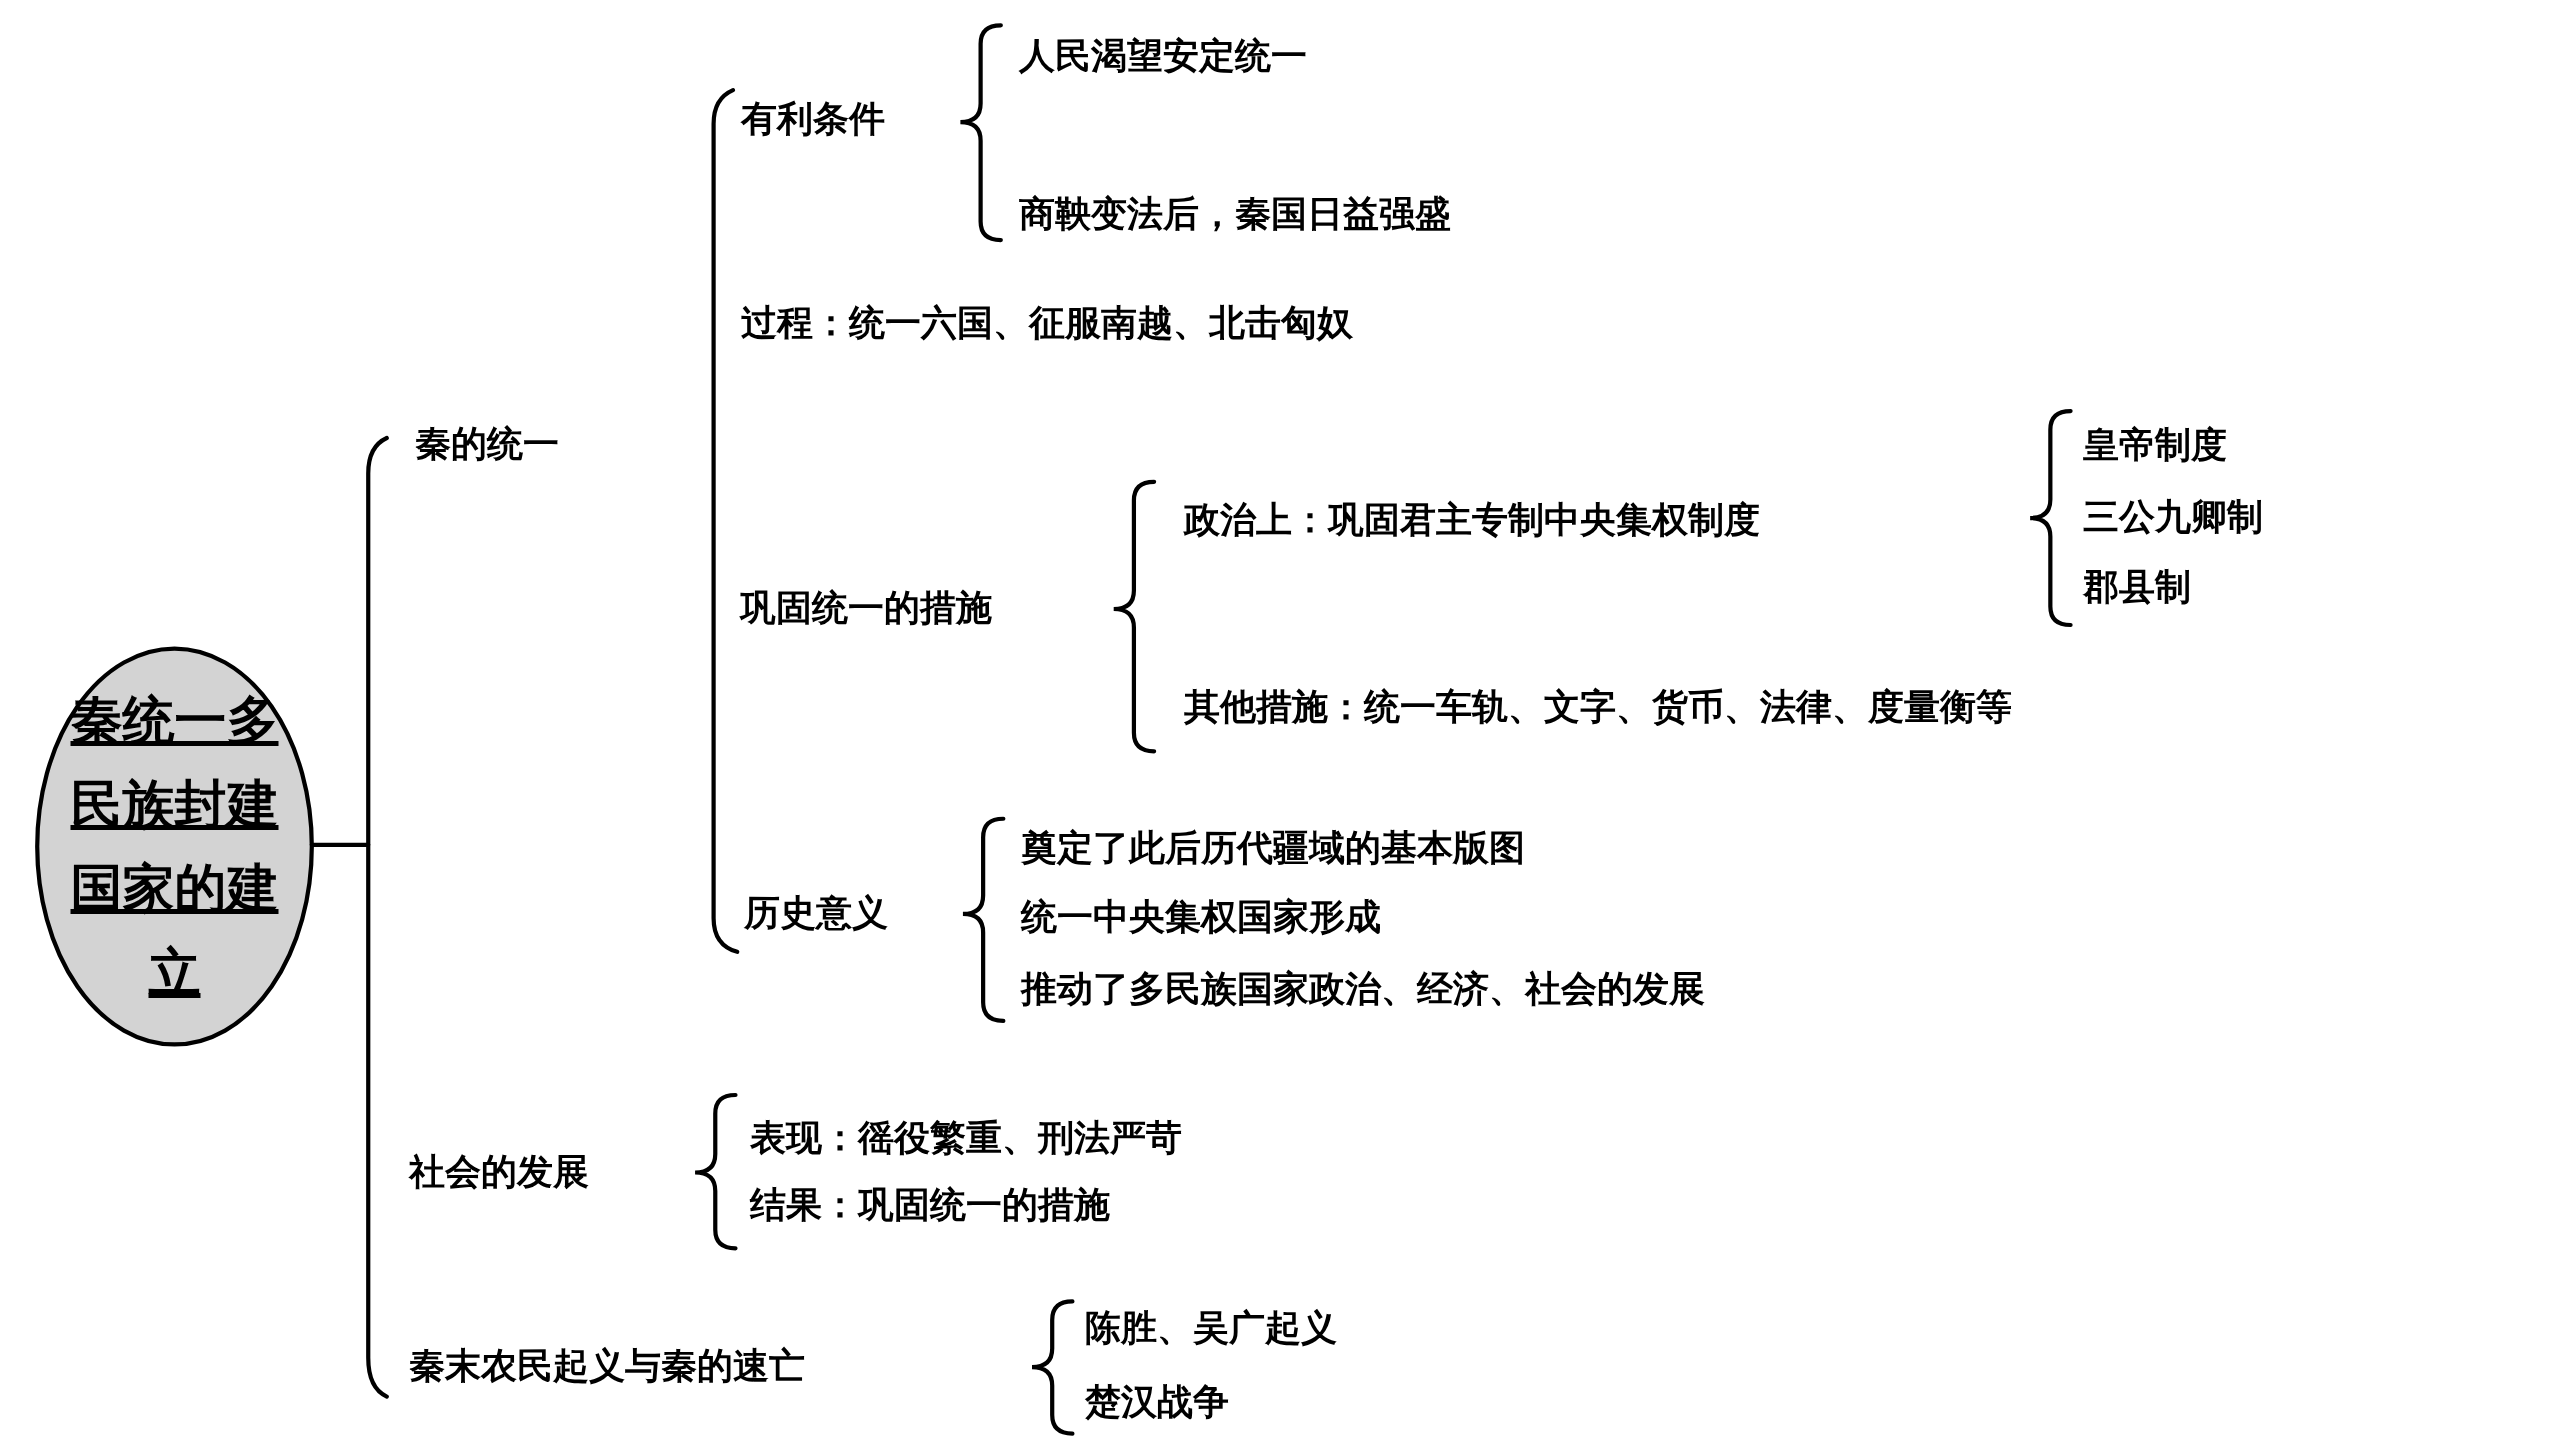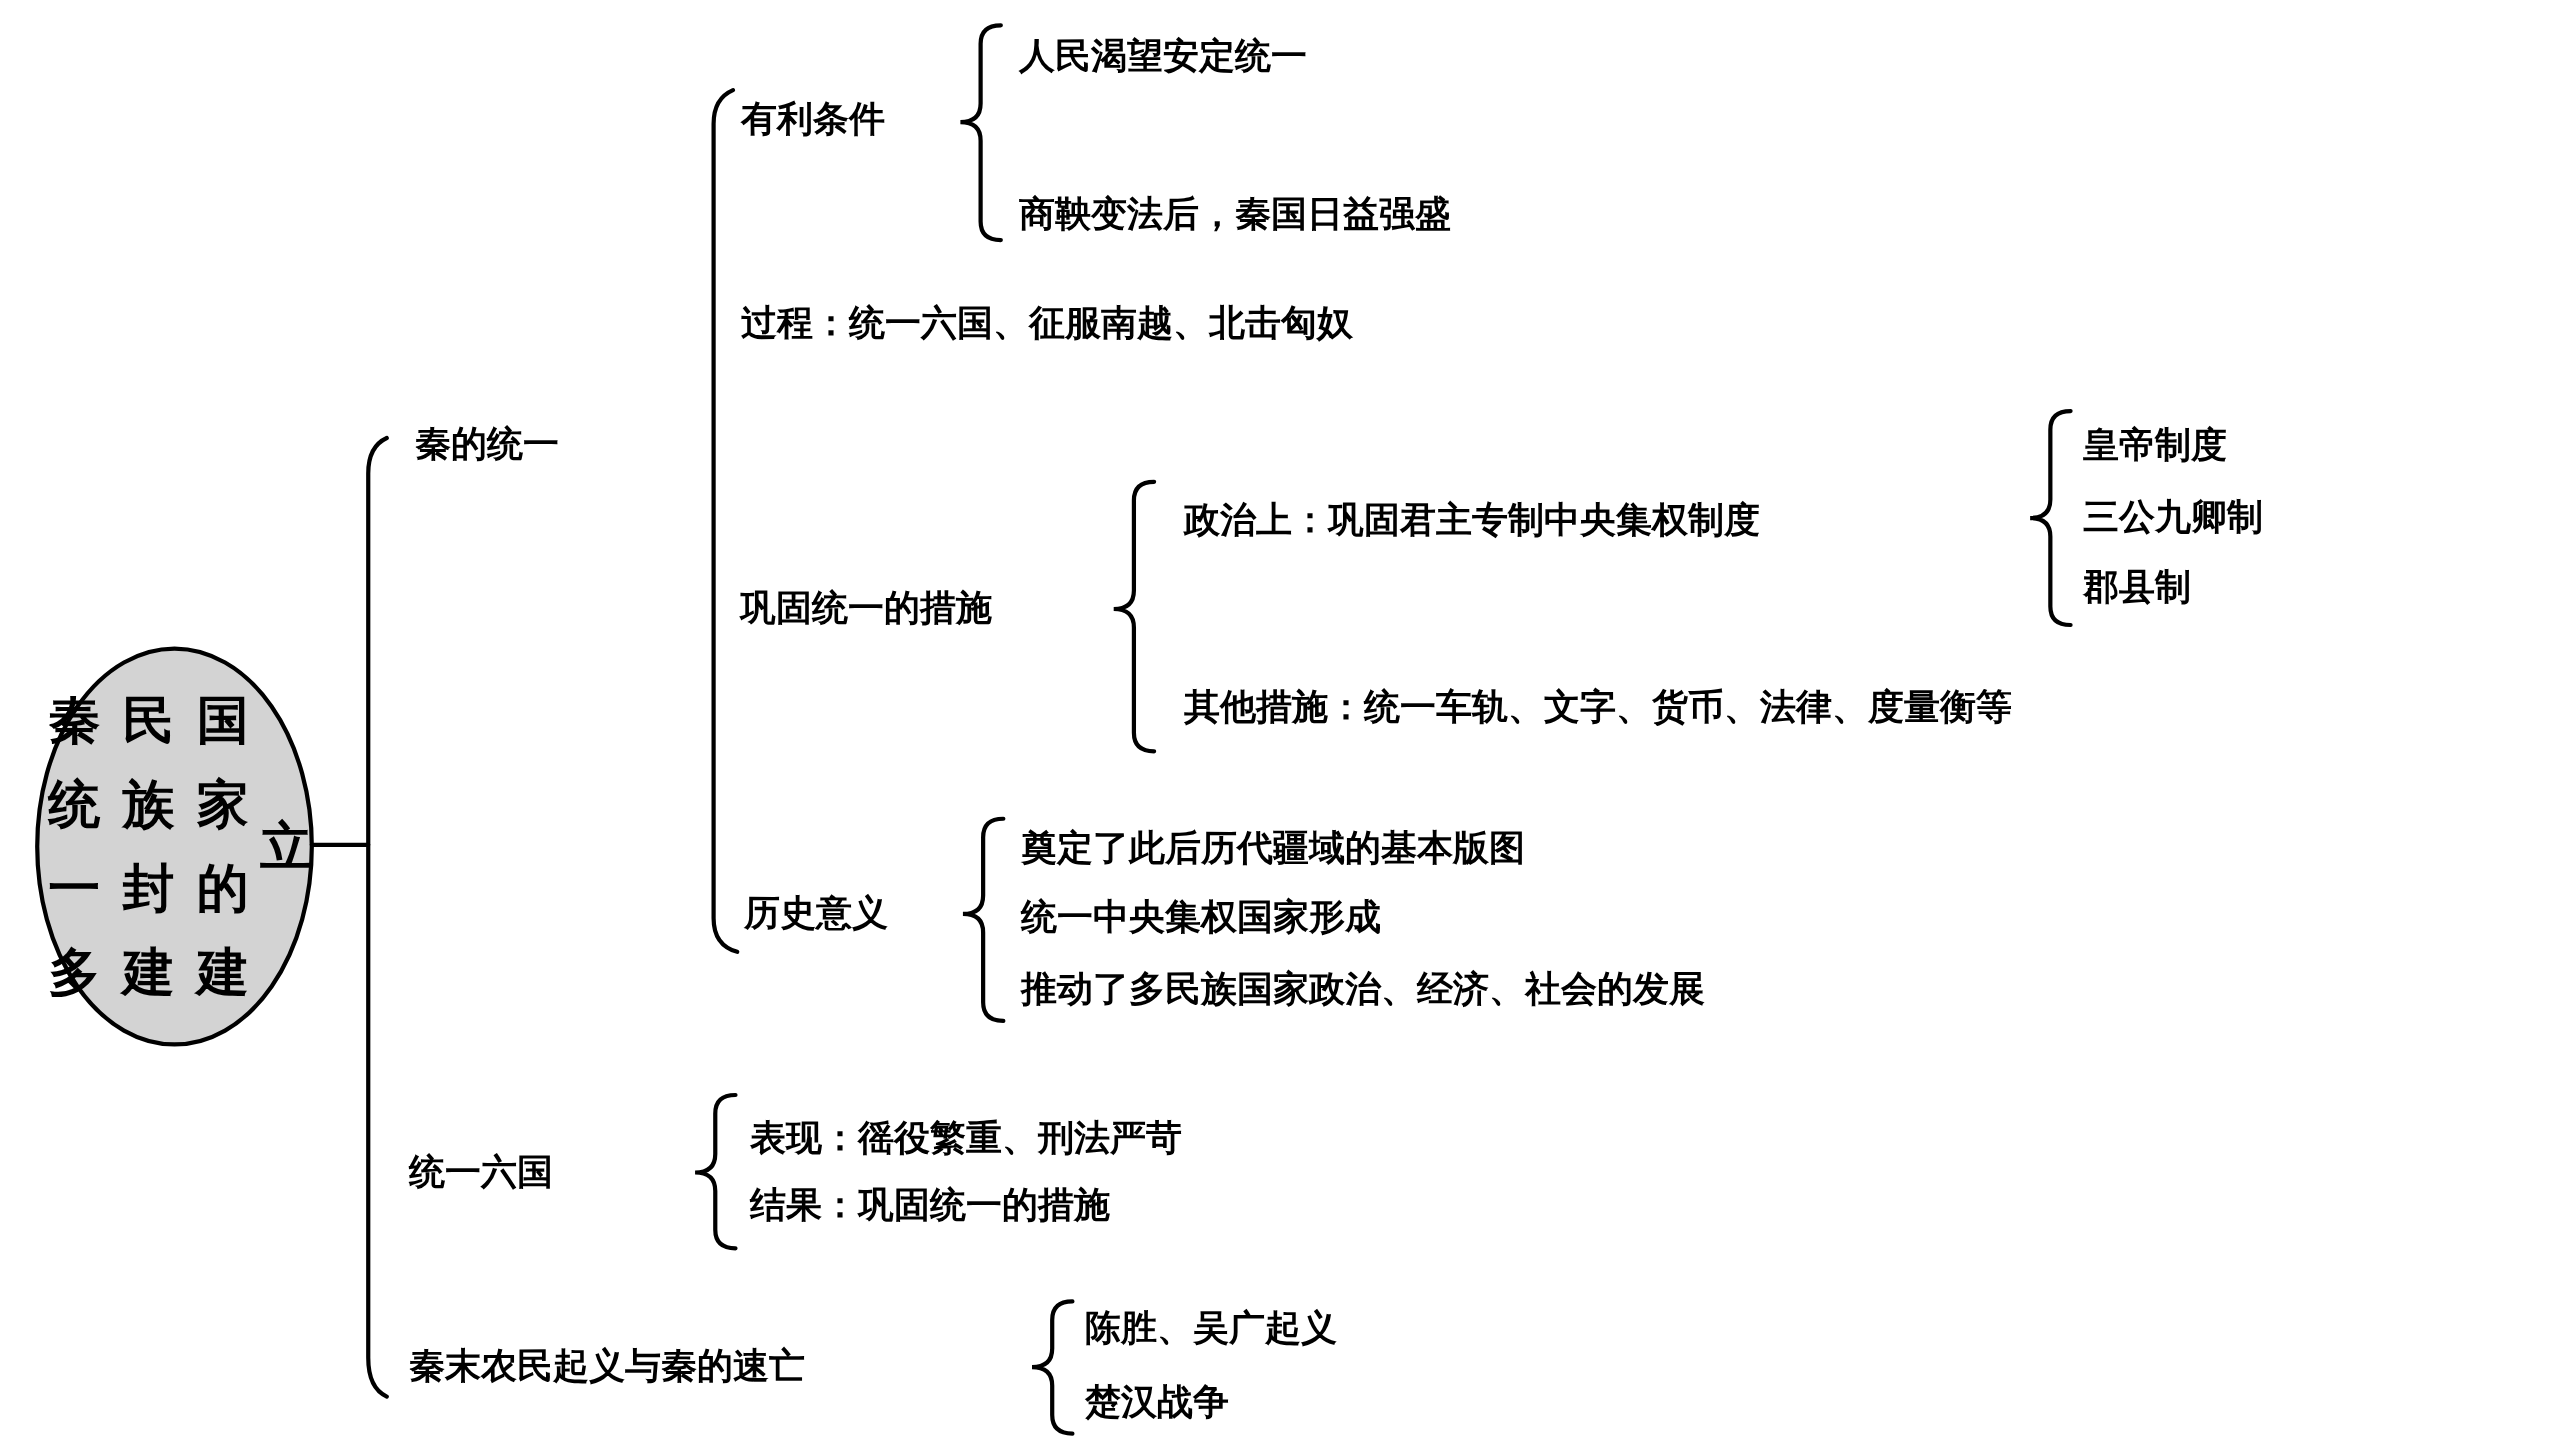--- a/index.html
+++ b/index.html
@@ -20,27 +20,28 @@
     font-weight: bold;
     line-height: 1.1;
     white-space: nowrap;
     transform: translateY(-50%);
   }
   .ellipse-text {
     position: absolute;
     left: 37px; top: 649px;
     width: 275px; height: 396px;
     display: flex;
-    flex-direction: row;
+    flex-direction: column;
     justify-content: center;
     align-items: center;
-    text-align: center;
+    text-align: left;
     font-size: 52px;
     font-weight: bold;
     line-height: 84px;
+    text-decoration: underline;
   }
 </style>
 </head>
 <body>
 
 <div id="canvas">
 
   <svg id="lines-svg" viewBox="0 0 3027 1725" xmlns="http://www.w3.org/2000/svg">
     <ellipse cx="207" cy="1005" rx="163" ry="235" stroke="#000000" stroke-width="5" fill="#d3d3d3"></ellipse>
     <path d="M 370 1003 L 437 1003"></path>
@@ -74,21 +75,21 @@
   <div class="t" style="left:2083px; top:446px;">皇帝制度</div>
   <div class="t" style="left:2083px; top:518px;">三公九卿制</div>
   <div class="t" style="left:2083px; top:588px;">郡县制</div>
   <div class="t" style="left:1184px; top:708px;">其他措施：统一车轨、文字、货币、法律、度量衡等</div>
 
   <div class="t" style="left:744px; top:914px;">历史意义</div>
   <div class="t" style="left:1021px; top:849px;">奠定了此后历代疆域的基本版图</div>
   <div class="t" style="left:1021px; top:918px;">统一中央集权国家形成</div>
   <div class="t" style="left:1021px; top:990px;">推动了多民族国家政治、经济、社会的发展</div>
 
-  <div class="t" style="left:409px; top:1173px;">统一六国</div>
+  <div class="t" style="left:409px; top:1173px;">社会的发展</div>
   <div class="t" style="left:750px; top:1139px;text-align:right;">表现：徭役繁重、刑法严苛</div>
   <div class="t" style="left:750px; top:1206px;">结果：巩固统一的措施</div>
 
   <div class="t" style="left:409px; top:1367px;">秦末农民起义与秦的速亡</div>
   <div class="t" style="left:1085px; top:1329px;">陈胜、吴广起义</div>
   <div class="t" style="left:1085px; top:1403px;">楚汉战争</div>
 
 </div>
 
 

